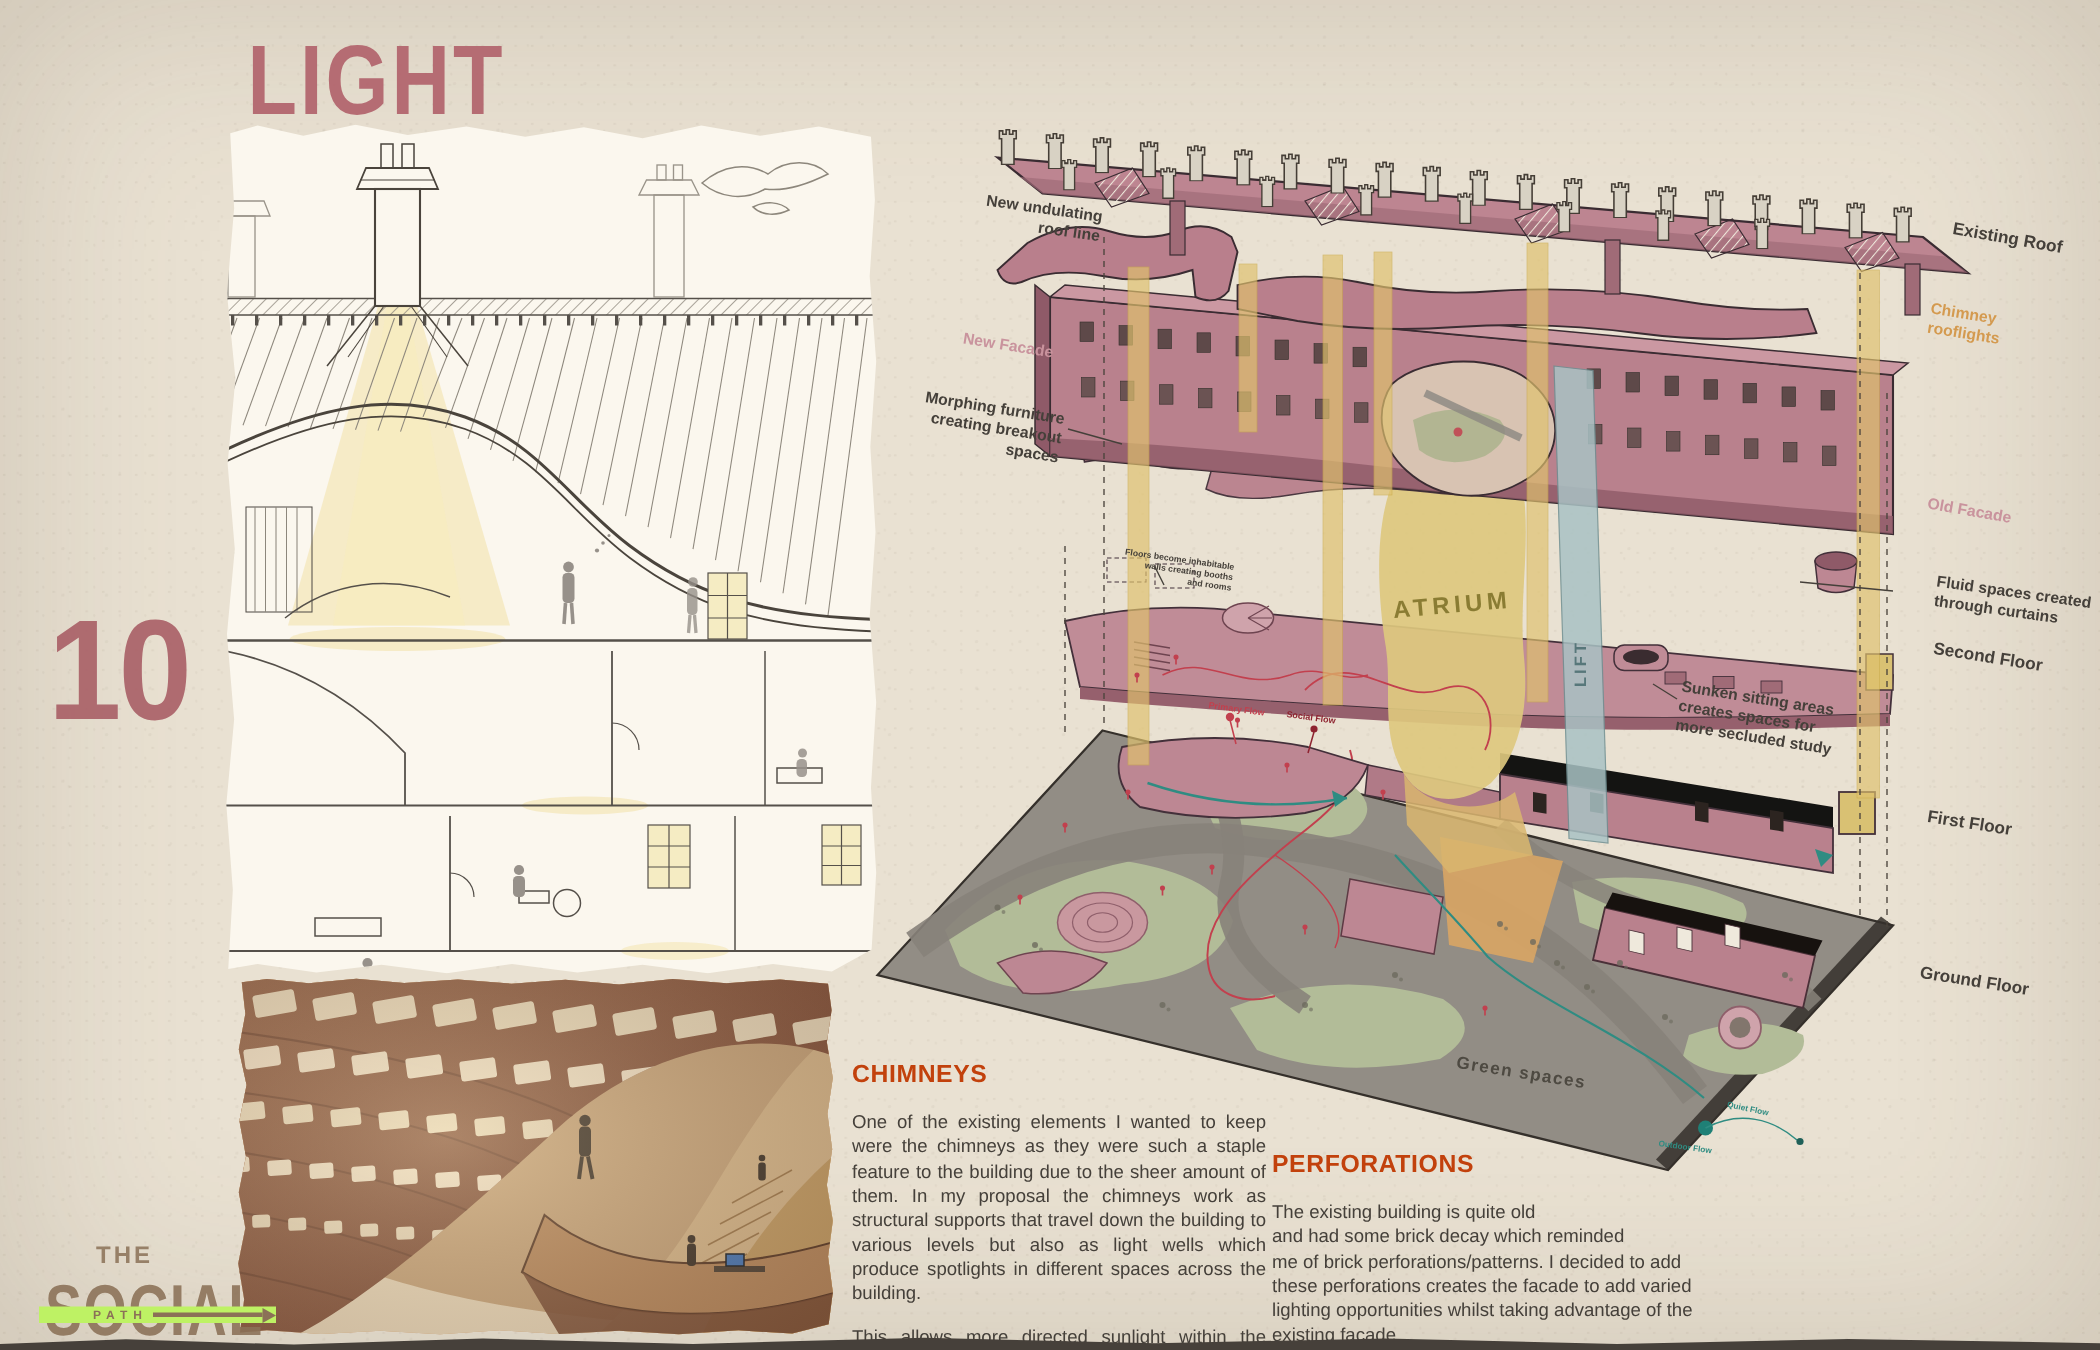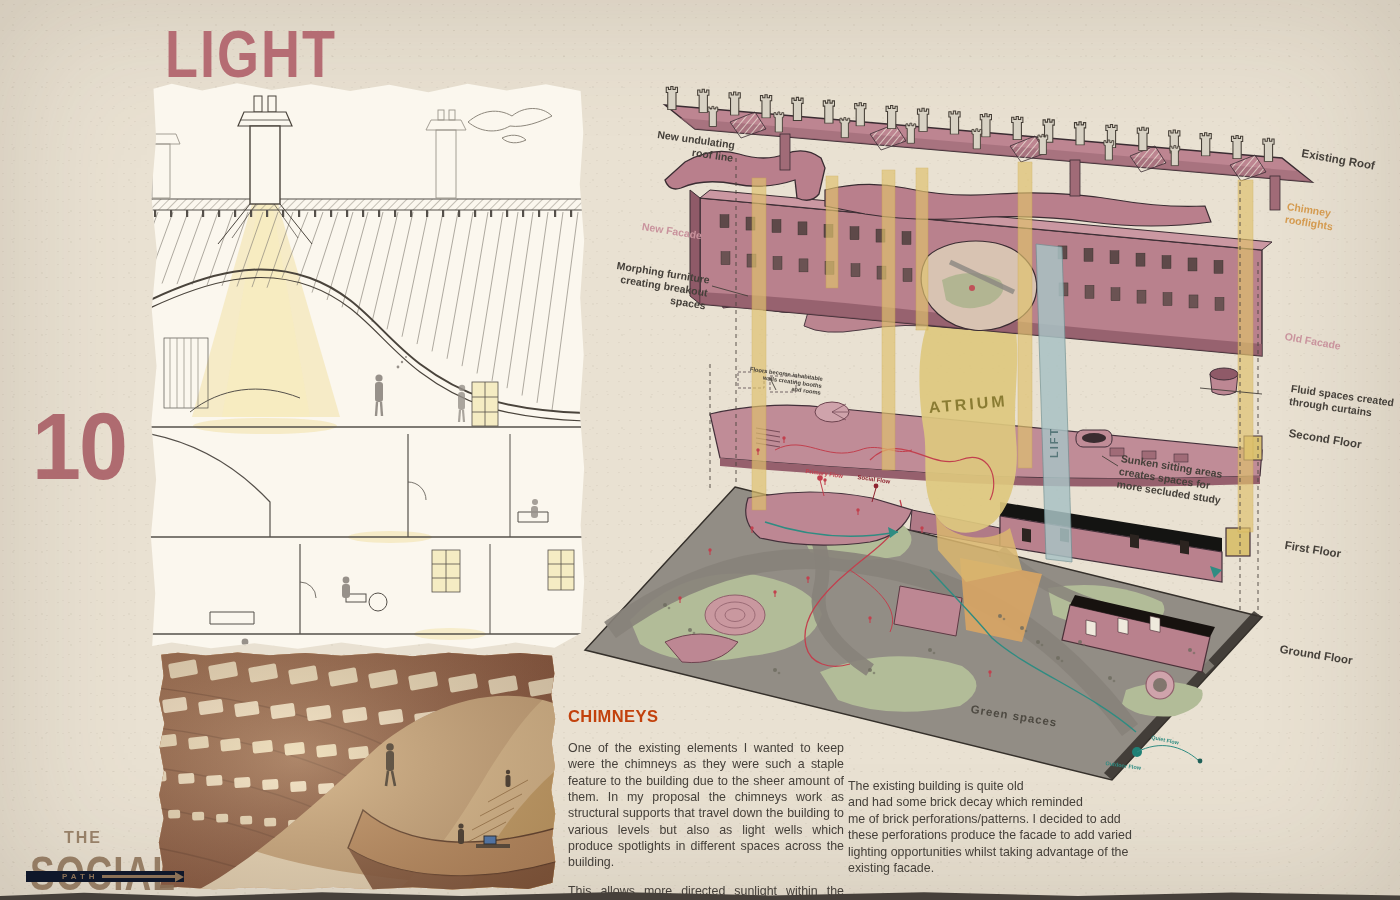--- a/index.html
+++ b/index.html
@@ -41,21 +41,21 @@
   .lbl.teal{color:#2f8c82;font-size:5.5px;}
   .lbl.tiny{font-size:5.8px;font-weight:600;}
   .lbl.atrium{font-size:16px;font-weight:800;letter-spacing:3px;color:#8a7c33;}
   .lbl.lift{font-size:11px;font-weight:700;letter-spacing:2px;color:#57777a;}
   
   .logo{left:30px;top:792px;width:150px;color:#8b7157;}
   .logo .the{font-size:16px;font-weight:800;letter-spacing:2px;margin-left:34px;opacity:.85;margin-top:37px;}
   .logo .social-wrap{position:relative;width:134px;}
   .logo .social{font-size:37px;font-weight:800;letter-spacing:1px;transform:scaleY(1.3);
     transform-origin:left top;opacity:.88;}
-  .logo .band{position:absolute;left:-4px;top:24px;width:158px;height:11px;background:#0f172a;
+  .logo .band{position:absolute;left:-4px;top:24px;width:158px;height:11px;background:#bef264;
     display:flex;align-items:center;}
   .logo .band .path-txt{font-size:8px;font-weight:700;letter-spacing:4px;margin-left:36px;}
   .logo .band .arr-line{flex:1;height:2.5px;background:#8b7157;margin-left:3px;}
   .logo .band .arr-head{width:0;height:0;border-left:9px solid #8b7157;
     border-top:5px solid transparent;border-bottom:5px solid transparent;}
   
   .bottom-edge{left:0;right:0;bottom:0;height:9px;background:#46403a;
     clip-path:polygon(0 55%,6% 20%,14% 60%,23% 15%,33% 55%,44% 10%,55% 50%,66% 15%,77% 55%,88% 18%,100% 50%,100% 100%,0 100%);}
   svg{display:block;}
 </style>
@@ -681,23 +681,24 @@
     <rect width="398" height="238" fill="url(#wash)"></rect>
   </svg>
 </div>
 
 <div class="abs tblock chimneys-block">
   <h3>CHIMNEYS</h3>
   <p>One of the existing elements I wanted to keep were the chimneys as they were such a staple feature to the building due to the sheer amount of them. In my proposal the chimneys work as structural supports that travel down the building to various levels but also as light wells which produce spotlights in different spaces across the building.</p>
   <p>This allows more directed sunlight within the building to make it more comfortable as a learning and relaxation space.</p>
 </div>
 <div class="abs tblock perforations-block">
+  <h3>PERFORATIONS</h3>
   <p>The existing building is quite old
 and had some brick decay which reminded
-me of brick perforations/patterns. I decided to add these perforations produce the facade to add varied lighting opportunities whilst taking advantage of the existing facade.</p>
+me of brick perforations/patterns. I decided to add these perforations creates the facade to add varied lighting opportunities whilst taking advantage of the existing facade.</p>
 </div>
 
 <div class="abs logo">
   <div class="the">THE</div>
   <div class="social-wrap">
     <div class="social">SOCIAL</div>
     <div class="band">
       <span class="path-txt">PATH</span>
       <span class="arr-line"></span>
       <span class="arr-head"></span>

